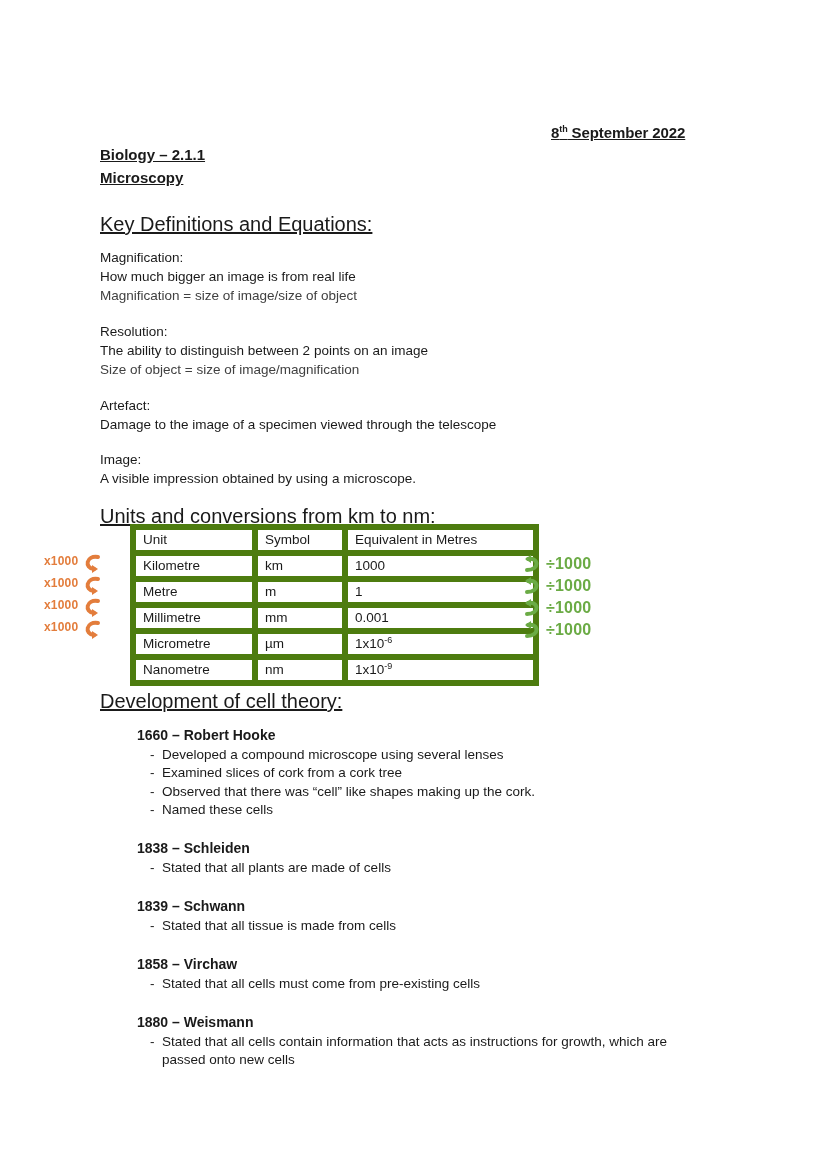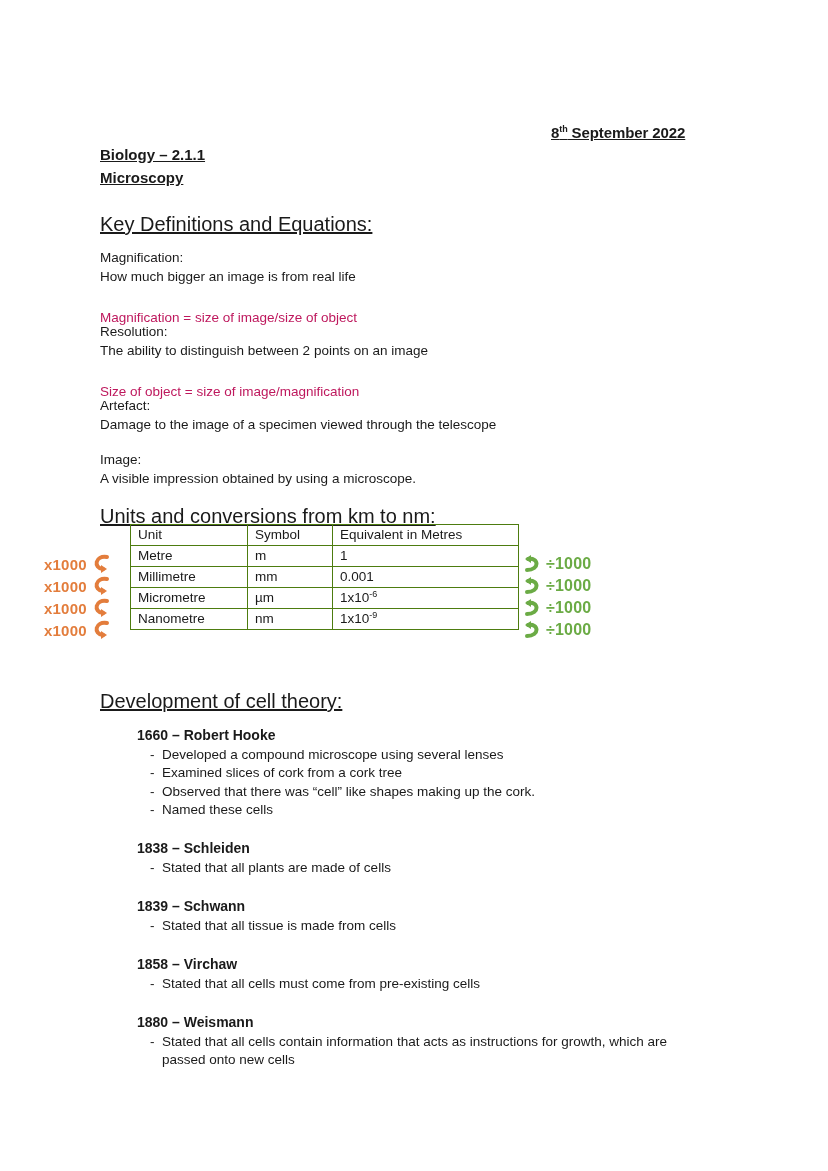--- a/index.html
+++ b/index.html
@@ -15,38 +15,38 @@
     }
     .date sup { font-size: 9px; vertical-align: 6px; line-height: 0; }
     .title {
       left: 100px; font-size: 15px; font-weight: bold; text-decoration: underline;
       white-space: nowrap;
     }
     .heading-u {
       left: 100px; font-size: 20px; text-decoration: underline; white-space: nowrap;
     }
     .txt { left: 100px; font-size: 13.5px; white-space: nowrap; line-height: 19px; }
-    .eq { color: #be185d; margin-top: 22px; }
+    .eq { color: #404040; }
 
     table.units {
       position: absolute; left: 130px; top: 524px;
       border-collapse: collapse; font-size: 13.5px;
     }
     table.units td {
-      border: 1px solid #4d7c0f; padding: 0 0 0 7px; height: 20px; line-height: 20px;
+      border: 6px solid #4d7c0f; padding: 0 0 0 7px; height: 20px; line-height: 20px;
       white-space: nowrap; vertical-align: middle;
     }
     table.units td.c1 { width: 109px; }
     table.units td.c2 { width: 77px; }
     table.units td.c3 { width: 178px; }
     table.units sup { font-size: 9px; vertical-align: 5px; line-height: 0; }
 
     .mul {
-      position: absolute; left: 44px; font-size: 15px; font-weight: bold; color: #e37d3c;
-      display: flex; align-items: center; white-space: nowrap; letter-spacing: 0.2px;
+      position: absolute; left: 44px; font-size: 12px; font-weight: bold; color: #e37d3c;
+      display: flex; align-items: flex-start; white-space: nowrap; letter-spacing: 0.2px;
     }
     .mul svg { margin-left: 2px; }
     .div {
       position: absolute; left: 523px; font-size: 16px; font-weight: bold; color: #6bab45;
       display: flex; align-items: center; white-space: nowrap; letter-spacing: 0.2px;
     }
     .div svg { margin-right: 3px; }
 
     .year { left: 100px; font-size: 14px; font-weight: bold; white-space: nowrap; margin-left: 37px; }
     .bullet { position: absolute; font-size: 13.5px; white-space: nowrap; line-height: 18.5px; }
@@ -84,20 +84,25 @@
 <div class="abs heading-u" style="top:505px;">Units and conversions from km to nm:</div>
 
 <table class="units">
   <tbody>
       <tr>
     <td class="c1">Unit</td>
     <td class="c2">Symbol</td>
     <td class="c3">Equivalent in Metres</td>
   </tr>
   <tr>
+    <td>Kilometre</td>
+    <td>km</td>
+    <td><span>1000</span></td>
+  </tr>
+  <tr>
     <td>Metre</td>
     <td>m</td>
     <td><span>1</span></td>
   </tr>
   <tr>
     <td>Millimetre</td>
     <td>mm</td>
     <td><span>0.001</span></td>
   </tr>
   <tr>

